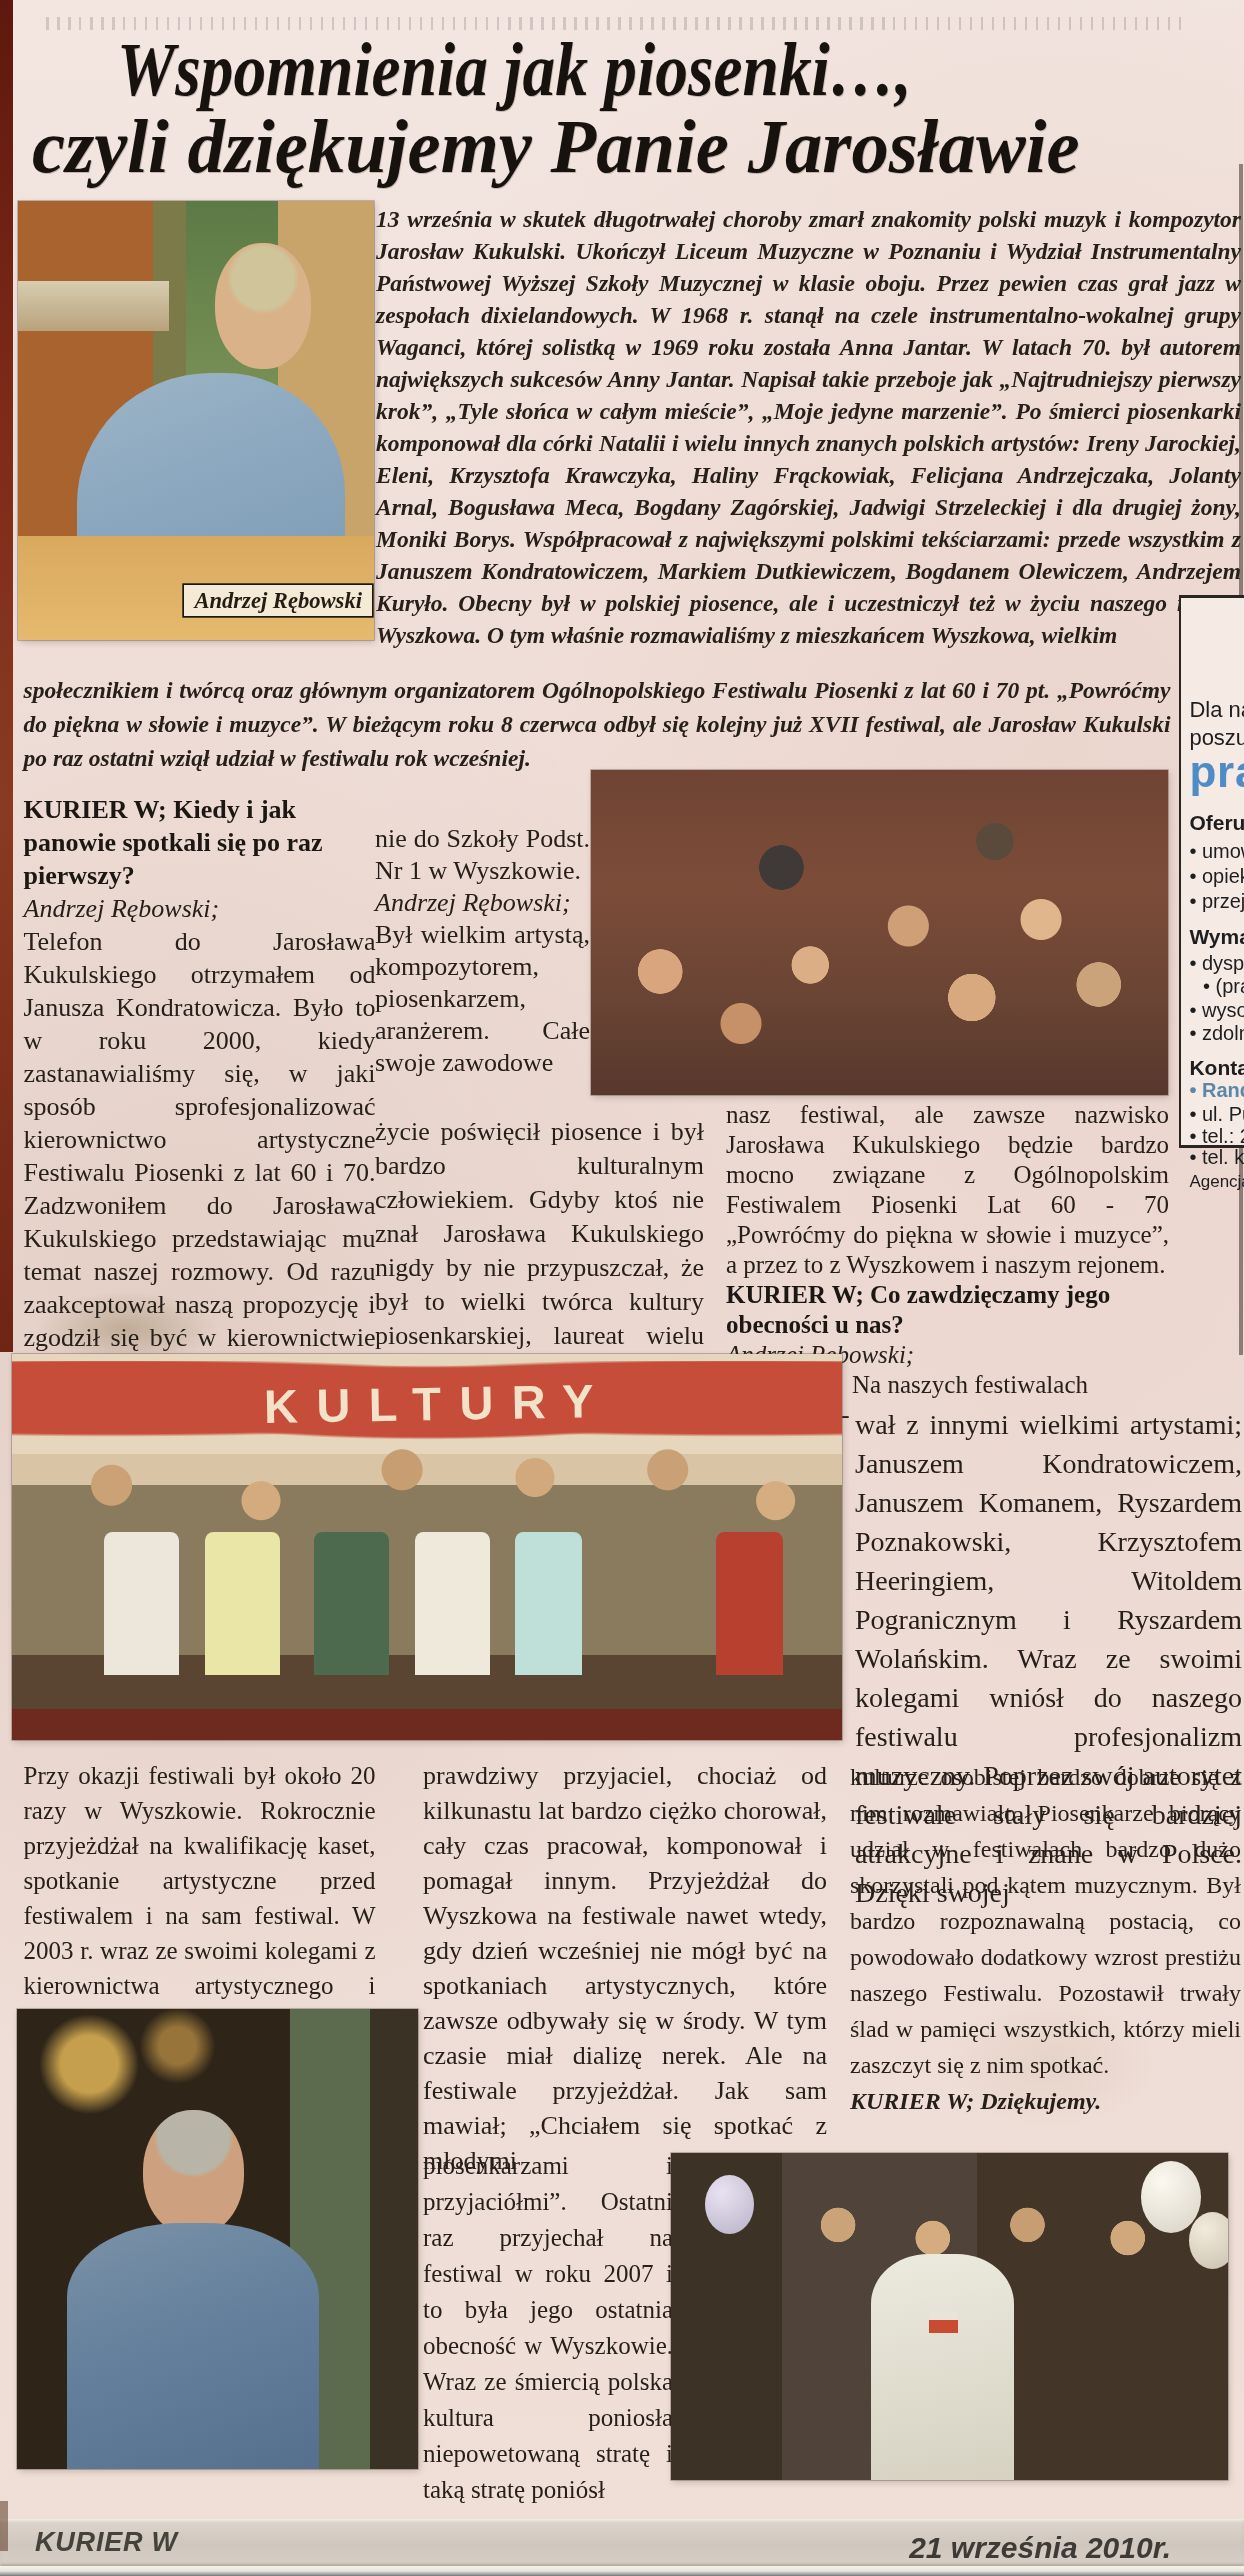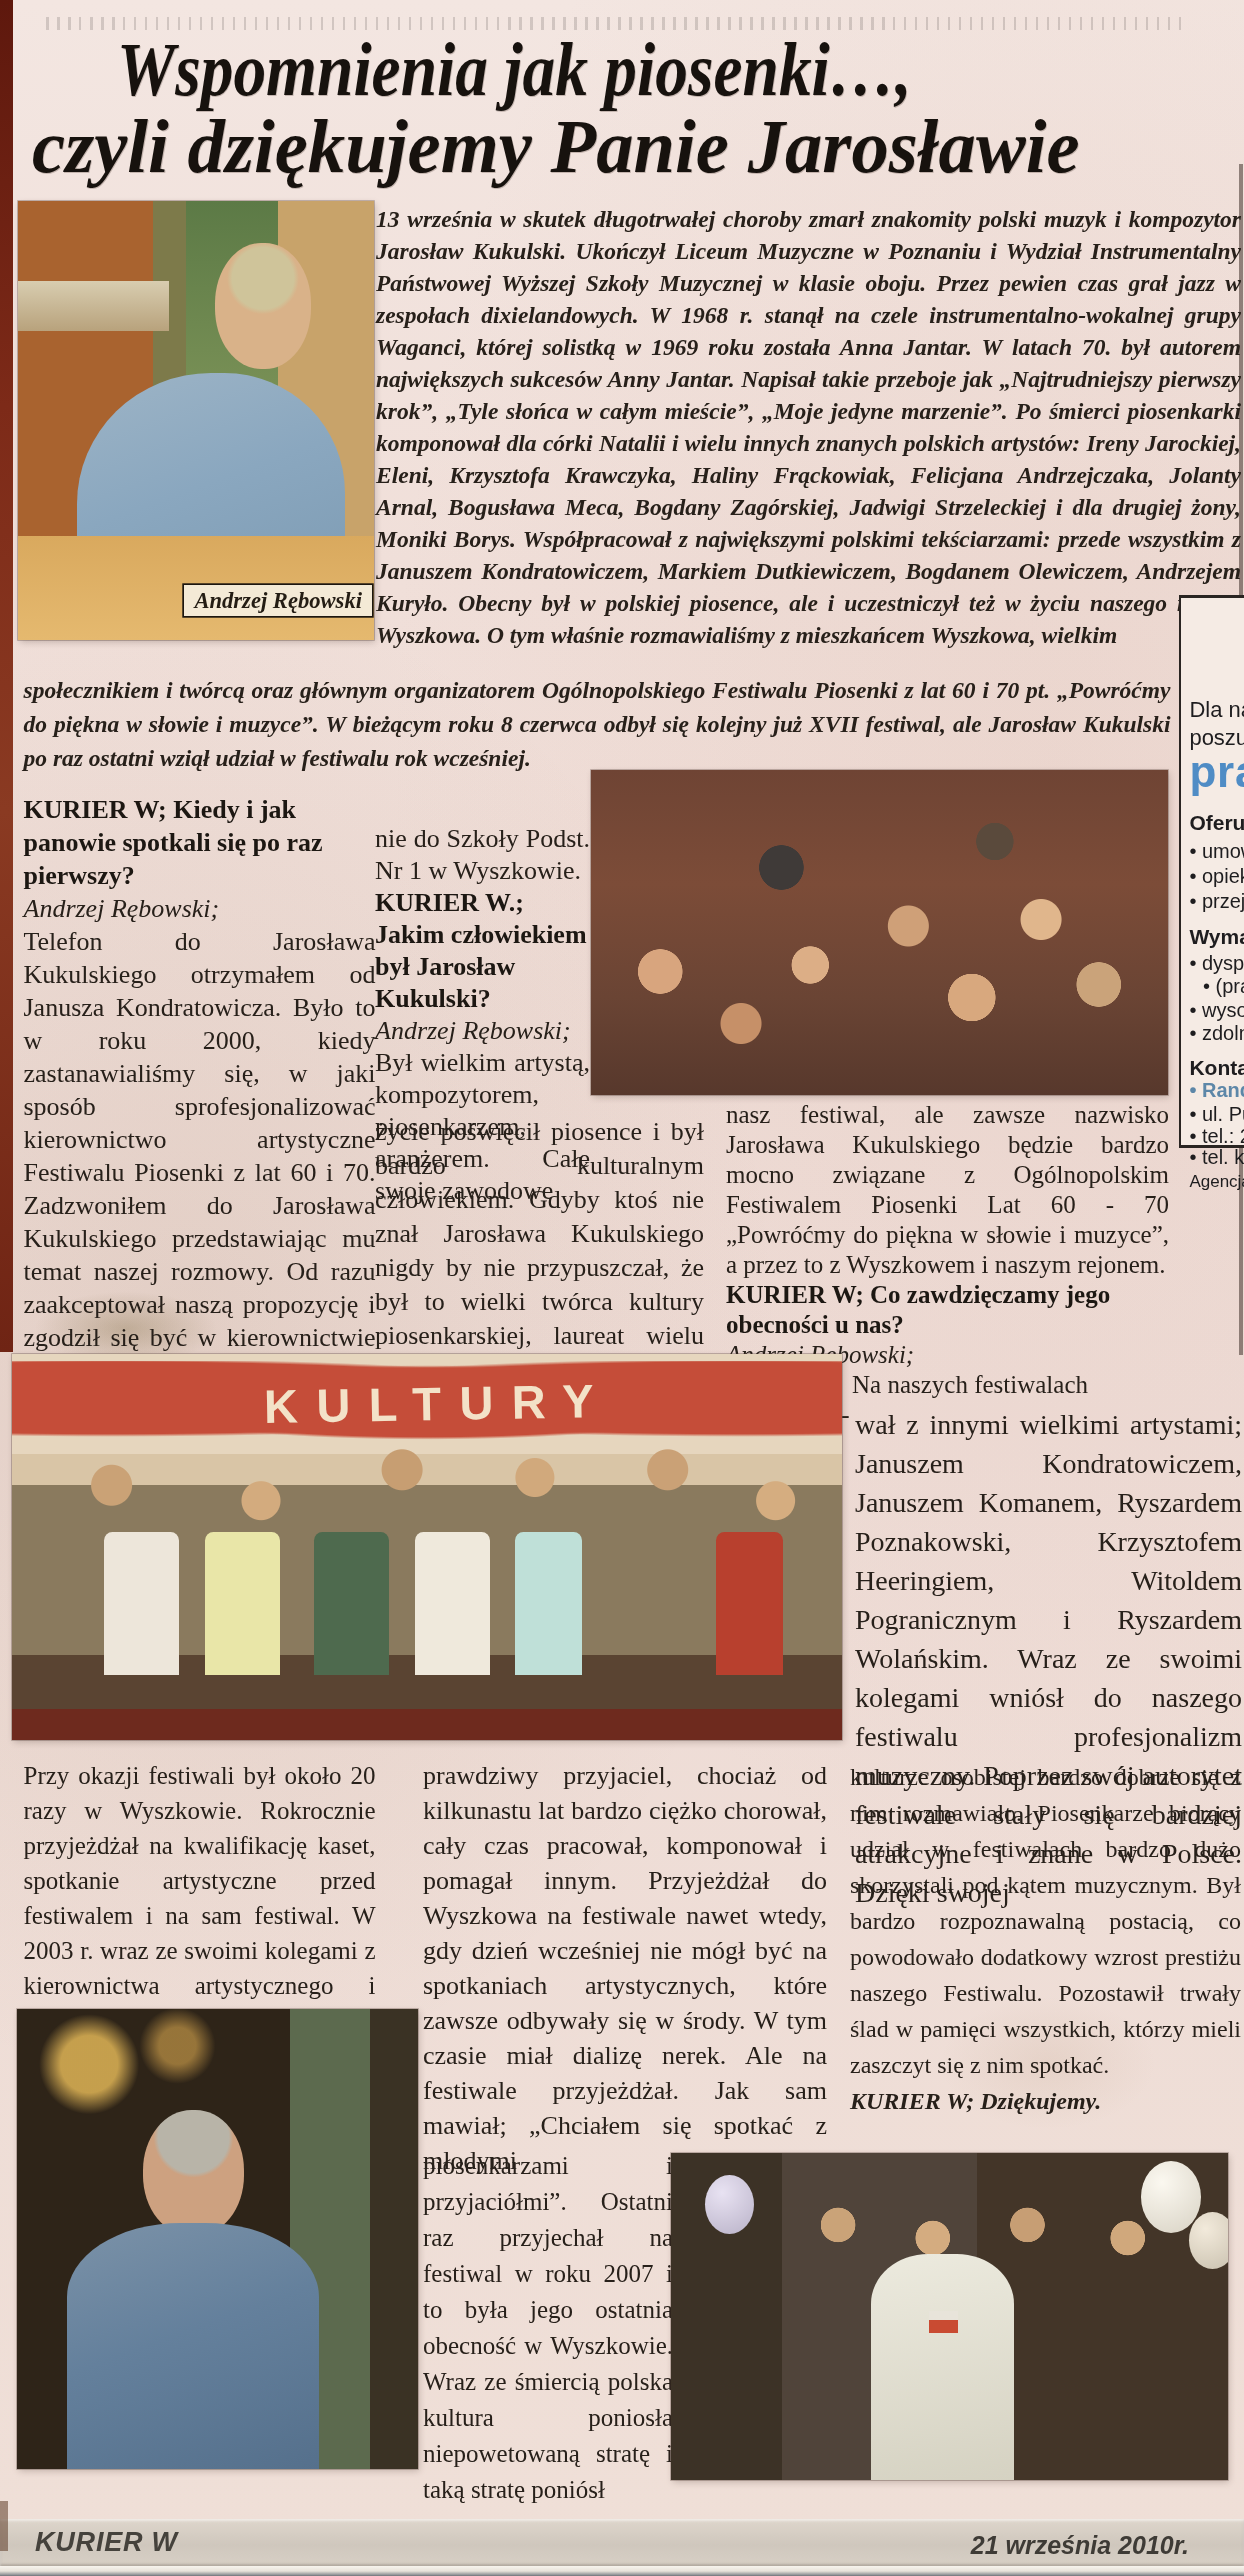--- a/index.html
+++ b/index.html
@@ -114,22 +114,22 @@
   .ad .li{font-size:20px;}
   .ad .li::before{content:"• ";}
   .ad .brand{color:#5d87a8;font-weight:700;}
   .ad .small{font-size:17px;}
   
   .footer{left:0;top:2519px;width:1244px;height:47px;
     background:linear-gradient(180deg,#ded6cc 0,#cfc7bd 55%,#d8d0c6 100%);
     box-shadow:inset 0 1.7px 2.5px rgba(255,255,255,.6), inset 0 -1.7px 2.5px rgba(90,80,70,.35);}
   .footer .l{position:absolute;left:35px;top:8.4px;font-family:"Liberation Sans",sans-serif;
     font-weight:700;font-style:italic;font-size:27px;letter-spacing:0.8px;color:#45423c;}
-  .footer .r{position:absolute;right:55px;top:11.7px;font-family:"Liberation Sans",sans-serif;
-    font-weight:700;font-style:italic;font-size:25px;color:#3e3b36;}
+  .footer .r{position:absolute;right:73px;top:11.7px;font-family:"Liberation Sans",sans-serif;
+    font-weight:700;font-style:italic;font-size:30px;color:#3e3b36;}
 </style>
 </head>
 <body>
 
 <div id="page">
 
   <div class="abs edge-left"></div>
   <div class="abs edge-right"></div>
   <div class="abs ghost-band"></div>
   <div class="abs stain1"></div>
@@ -155,21 +155,20 @@
     <div class="byline">Andrzej Rębowski;</div>
     <div class="just">Telefon do Jarosława Kukulskiego otrzymałem od Janusza Kondratowicza. Było to w roku 2000, kiedy zastanawialiśmy się, w jaki sposób sprofesjonalizować kierownictwo artystyczne Festiwalu Piosenki z lat 60 i 70. Zadzwoniłem do Jarosława Kukulskiego przedstawiając mu temat naszej rozmowy. Od razu zaakceptował naszą propozycję i zgodził się być w kierownictwie artystycznym oraz zostać jurorem Festiwalu.</div>
     <div class="qhead">KURIER W; Jak często bywał w Wyszkowie?</div>
     <div class="byline">Andrzej Rębowski;</div>
   </div>
 
   <div class="abs photo photo-audience"></div>
 
   <div class="abs" style="left:375px;top:797px;width:215px;font-size:26px;line-height:32px;margin-top:26px;">
     <div class="just">nie do Szkoły Podst. Nr 1 w Wyszkowie.</div>
-    <div class="qhead">KURIER W.; Jakim człowiekiem był Jarosław Kukulski?</div>
     <div class="byline">Andrzej Rębowski;</div>
     <div class="just">Był wielkim artystą, kompozytorem, piosenkarzem, aranżerem. Całe swoje zawodowe</div>
   </div>
   <div class="abs just" style="left:375px;top:1115px;width:329px;font-size:26px;line-height:34px;">życie poświęcił piosence i był bardzo kulturalnym człowiekiem. Gdyby ktoś nie znał Jarosława Kukulskiego nigdy by nie przypuszczał, że był to wielki twórca kultury piosenkarskiej, laureat wielu prestiżowych nagród w kraju i zagranicą. Skromny, taktowny, wyciszony, serdeczny. Po prostu</div>
 
   <div class="abs" style="left:726px;top:1100px;width:443px;font-size:25px;line-height:30px;">
     <div class="just">nasz festiwal, ale zawsze nazwisko Jarosława Kukulskiego będzie bardzo mocno związane z Ogólnopolskim Festiwalem Piosenki Lat 60 - 70 „Powróćmy do piękna w słowie i muzyce”, a przez to z Wyszkowem i naszym rejonem.</div>
     <div class="qhead">KURIER W; Co zawdzięczamy jego obecności u nas?</div>
     <div class="byline">Andrzej Rębowski;</div>
     <div style="text-indent:126px;">Na naszych festiwalach współpraco-</div>

